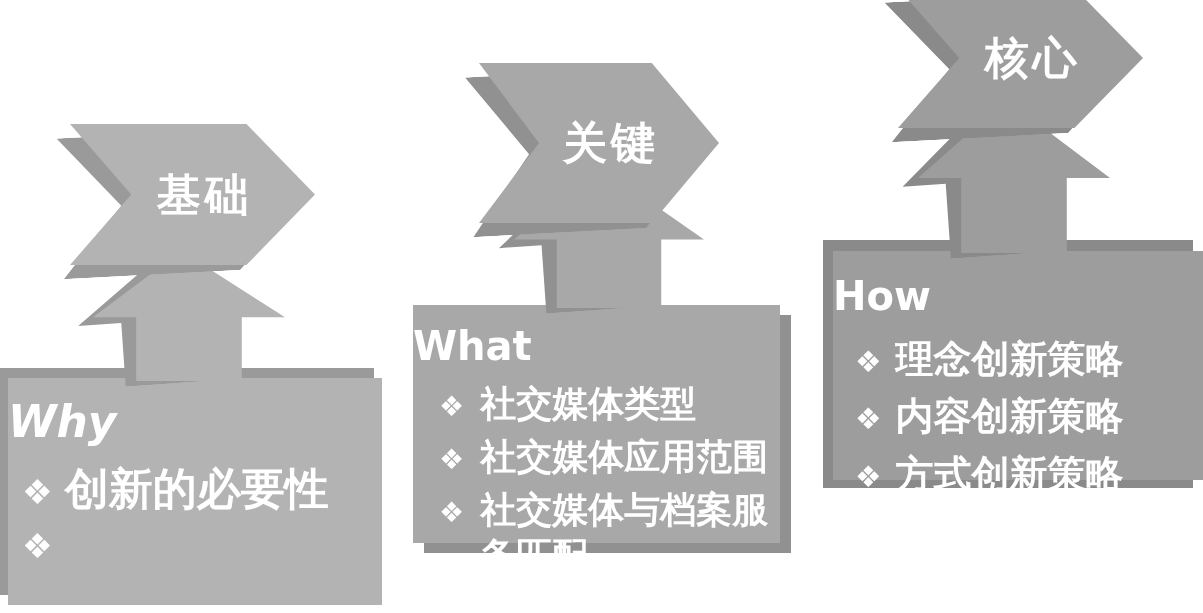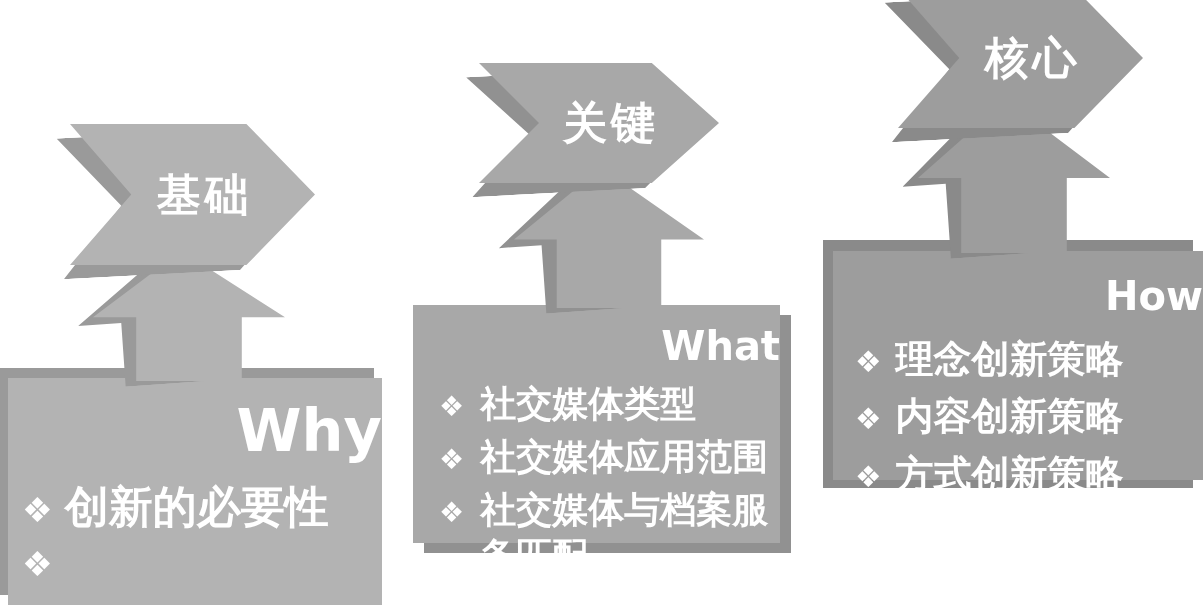--- a/index.html
+++ b/index.html
@@ -35,26 +35,26 @@
   .arrow .shadow { background: var(--shadow); transform: translate(-12px, 2px) rotate(-4deg); transform-origin: 50% 85%; }
   .arrow .face   { background: var(--main); }
 
   
   .panel .p-shadow { position: absolute; inset: 0; background: var(--shadow); }
   .panel.shadow-tl .p-shadow { transform: translate(-8px, -10px); }
   .panel.shadow-tl2 .p-shadow { transform: translate(-10px, -11px); height: calc(100% + 19px); }
   .panel.shadow-br .p-shadow { transform: translate(11px, 10px); }
   .panel .p-face { position: absolute; inset: 0; background: var(--main); }
   .p-content { position: absolute; inset: 0; }
-  .p-title { margin: 0; text-align: right; }
+  .p-title { margin: 0; text-align: left; }
   .bullet { display: flex; align-items: baseline; }
   .marker { flex: 0 0 auto; font-size: 0.78em; }
 
   
-  .panel-why .p-title { font-size: 59px; padding-top: 18px; }
+  .panel-why .p-title { font-size: 44px; padding-top: 18px; font-style: italic; }
   .panel-why .bullets { padding: 10px 6px 0 14px; }
   .panel-why .bullet { font-size: 44px; line-height: 1.46; }
   .panel-why .marker { margin-right: 12px; }
 
   
   .panel-what .p-title { font-size: 40px; padding-top: 18px; }
   .panel-what .bullets { padding: 12px 8px 0 26px; }
   .panel-what .bullet { font-size: 36px; line-height: 1.30; margin-bottom: 6px; }
   .panel-what .marker { margin-right: 16px; }
 
@@ -91,21 +91,21 @@
           </div>
           <div class="bullet">
             <span class="marker">❖</span>
           </div>
         </div>
       </div>
     </div>
   </section>
 
   <section>
-    <div class="shape chevron" style="left: 479px; top: 63px; width: 240px; height: 120px; z-index: 3; --main: #a8a8a8; --shadow: #919191;">
+    <div class="shape chevron" style="left: 479px; top: 63px; width: 240px; height: 160px; z-index: 3; --main: #a8a8a8; --shadow: #919191;">
       <div class="layer shadow"></div>
       <div class="layer face"></div>
       <div class="chev-label">关键</div>
     </div>
     <div class="shape arrow" style="left: 514px; top: 168px; width: 190px; height: 140px; z-index: 2; --main: #a8a8a8; --shadow: #919191;">
       <div class="layer shadow"></div>
       <div class="layer face"></div>
     </div>
     <div class="shape panel shadow-br panel-what" style="left: 413px; top: 305px; width: 367px; height: 238px; z-index: 1; --main: #a8a8a8; --shadow: #919191;">
       <div class="p-shadow"></div>

